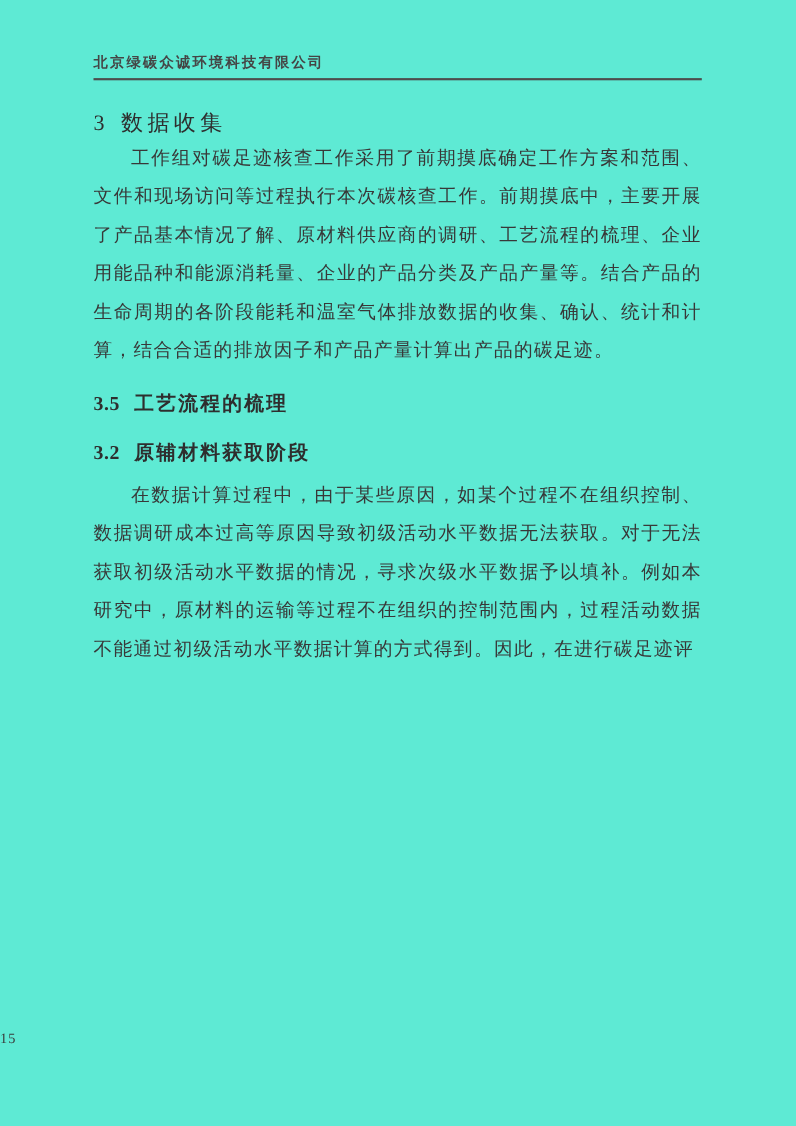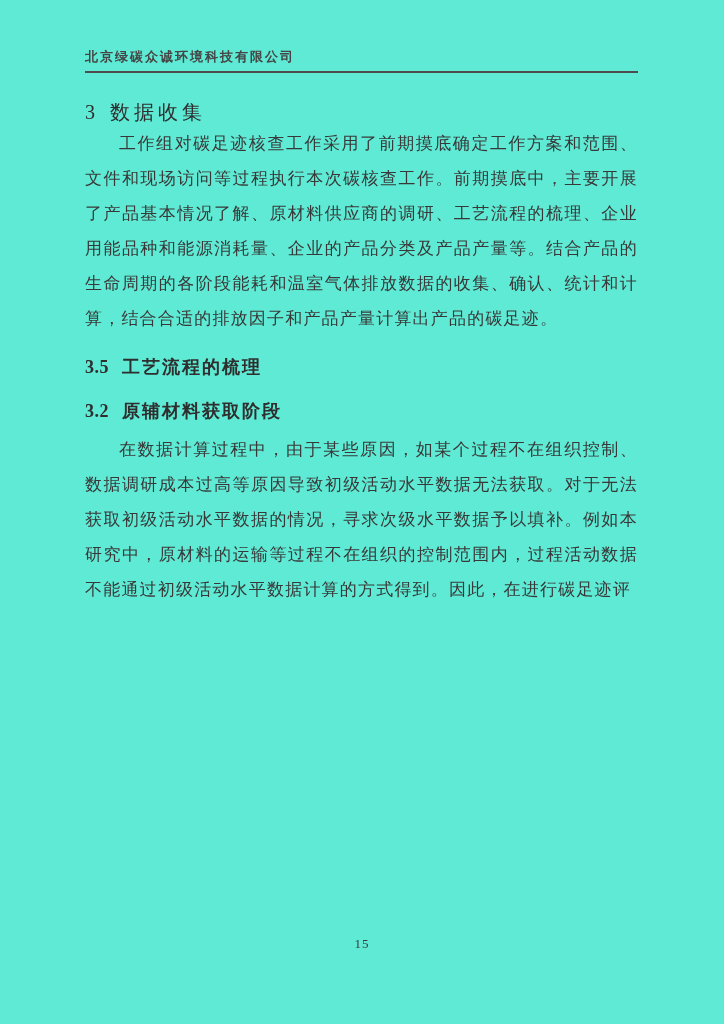--- a/index.html
+++ b/index.html
@@ -60,21 +60,20 @@
     font-weight: bold;
     color: #2e2e2e;
     letter-spacing: 2px;
   }
   h2.section .num { letter-spacing: 0.5px; margin-right: 13px; }
   .page-footer {
     position: absolute;
     top: 936px;
     left: 0;
     width: 724px;
-    text-align: center;
     font-size: 13px;
     letter-spacing: 1px;
     color: #3a3a3a;
   }
 </style>
 </head>
 <body>
 
 <div class="page">
 

